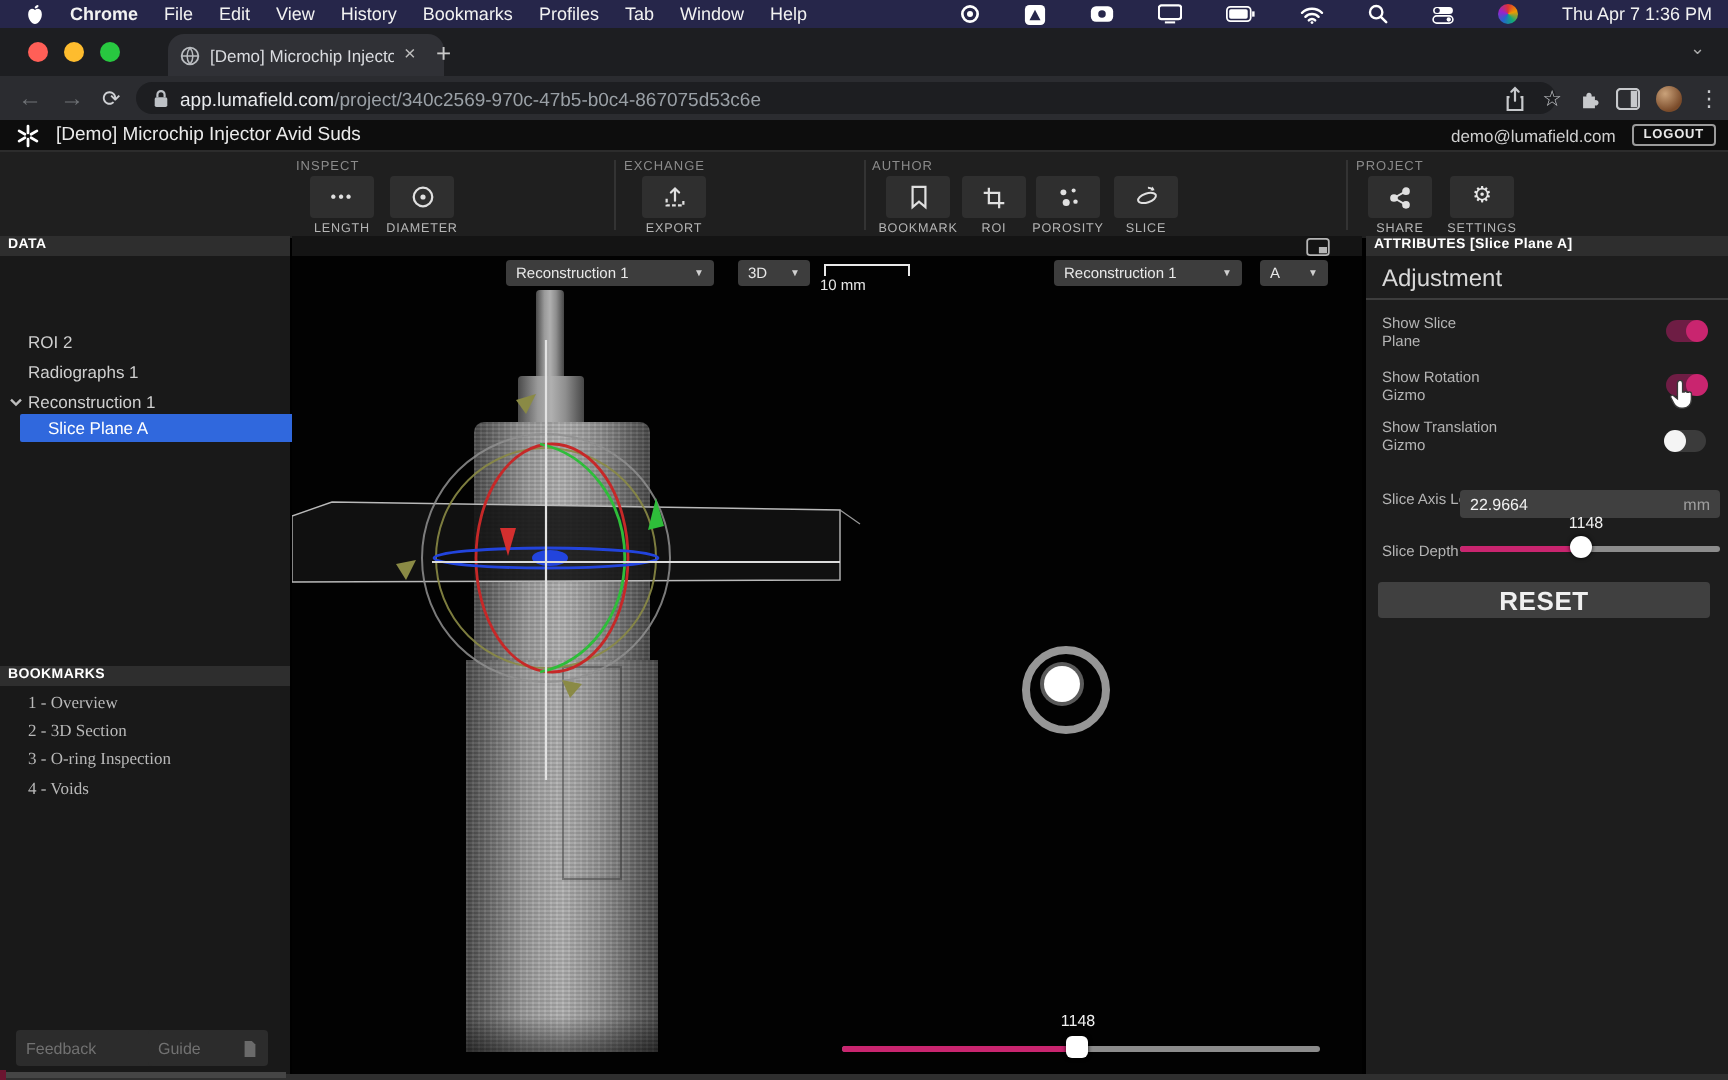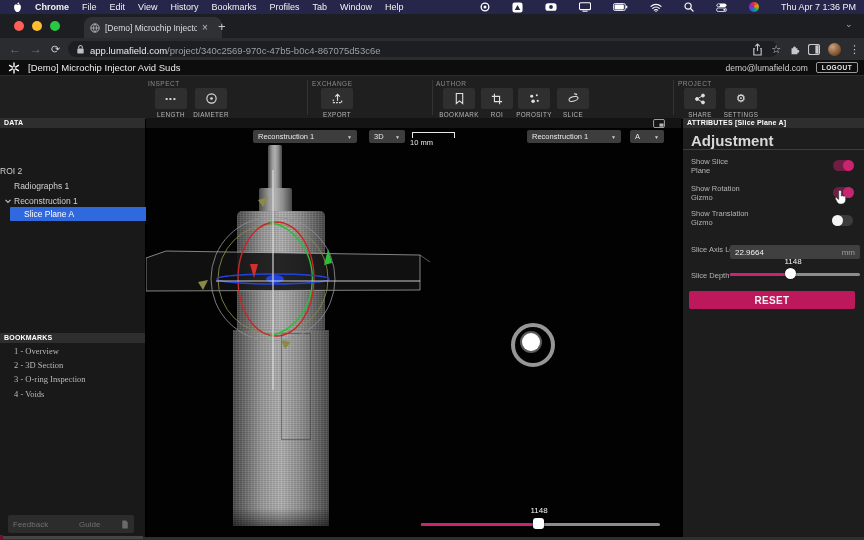--- a/index.html
+++ b/index.html
@@ -78,42 +78,42 @@
     background:linear-gradient(180deg,rgba(2,2,2,0),rgba(2,2,2,.85));}
   
   #vp-slider-label{position:absolute;left:373px;top:388px;width:40px;text-align:center;
     font-size:8px;color:#f2f2f2;}
   #vp-slider-track{position:absolute;left:275px;top:405px;width:239px;height:3px;background:#8c8c8c;border-radius:2px;}
   #vp-slider-fill{position:absolute;left:0;top:0;width:118px;height:3px;border-radius:2px;}
   #vp-slider-knob{position:absolute;left:387px;top:400px;width:11px;height:11px;background:#fff;
     border-radius:3px;box-shadow:0 0 2px rgba(0,0,0,.8);}
   
   #attrpanel{left:683px;top:118px;width:181px;height:422px;background:#1d1d1d;}
-  #adjustment-title{position:absolute;left:8px;top:14px;font-size:15px;color:#d8d8d8;font-weight:bold;}
+  #adjustment-title{position:absolute;left:8px;top:14px;font-size:12px;color:#d8d8d8;}
   #adjustment-rule{position:absolute;left:0;top:31px;width:181px;height:1px;background:#3d3d3d;}
   .attr-label{position:absolute;left:8px;width:58px;font-size:7.5px;line-height:9px;color:#b4b4b4;}
   .toggle{position:absolute;left:150px;width:20px;height:11px;border-radius:6px;}
   .toggle .knob{position:absolute;top:0;width:11px;height:11px;border-radius:50%;}
   .toggle.on{background:#6e1d44;}
   .toggle.on .knob{left:10px;background:#c9256f;}
   .toggle.off{background:#3b3b3b;}
   .toggle.off .knob{left:-1px;background:#f4f4f4;}
   #sal-input{position:absolute;left:47px;top:127px;width:130px;height:14px;background:#404040;
     border-radius:2px;display:flex;align-items:center;justify-content:space-between;
     padding:0 5px;box-sizing:border-box;}
   #sal-input .val{font-size:8px;color:#f0f0f0;}
   #sal-input .unit{font-size:8px;color:#9e9e9e;}
   #sd-value{position:absolute;left:90px;top:139px;width:40px;text-align:center;font-size:8px;color:#f0f0f0;}
   #sd-track{position:absolute;left:47px;top:155px;width:130px;height:3px;background:#8c8c8c;border-radius:2px;}
   #sd-fill{position:absolute;left:0;top:0;width:60px;height:3px;border-radius:2px;}
   #sd-knob{position:absolute;left:102px;top:150px;width:11px;height:11px;background:#fff;border-radius:50%;
     box-shadow:0 0 2px rgba(0,0,0,.8);}
-  #reset-btn{position:absolute;left:6px;top:173px;width:166px;height:18px;background:#be185d;
+  #reset-btn{position:absolute;left:6px;top:173px;width:166px;height:18px;background:#404040;
     border-radius:2px;display:flex;align-items:center;justify-content:center;
-    font-size:10px;font-weight:bold;color:#f0f0f0;letter-spacing:.3px;}
+    font-size:13px;font-weight:bold;color:#f0f0f0;letter-spacing:.3px;}
   
   #cursor{left:834px;top:190px;z-index:99;}
   
   #bottom-strip{left:3px;top:537px;width:861px;height:3px;background:#2f2f2f;}
   #bottom-strip-side{left:3px;top:536px;width:140px;height:3px;background:#454545;}
   #bottom-accent{left:0;top:535px;width:3px;height:5px;background:#6b1430;}
 </style>
 </head>
 <body>
 
@@ -353,21 +353,21 @@
     <span class="tbtn-label" style="left:674px;">SHARE</span>
     <div class="tbtn" style="left:725px;">
       <span style="font-size:11px;color:#e8e8e8;line-height:11px;">⚙</span>
     </div>
     <span class="tbtn-label" style="left:715px;">SETTINGS</span>
   </div>
 
   <div class="abs" id="sidebar">
     <div class="panelbar" style="height:10px;">DATA</div>
 
-    <div class="tree-row" style="top:45px;padding-left:0;">
+    <div class="tree-row" style="top:45px;padding-left:14px;">
       <span>ROI 2</span>
     </div>
     <div class="tree-row" style="top:60px;padding-left:14px;">
       <span>Radiographs 1</span>
     </div>
     <div class="tree-row" style="top:75px;">
       <span class="chev">
           <svg width="8" height="8" viewBox="0 0 8 8">
             <path d="M1.5 2.8 4 5.3 6.5 2.8" fill="none" stroke="#bdbdbd" stroke-width="1.2"></path>
           </svg>

